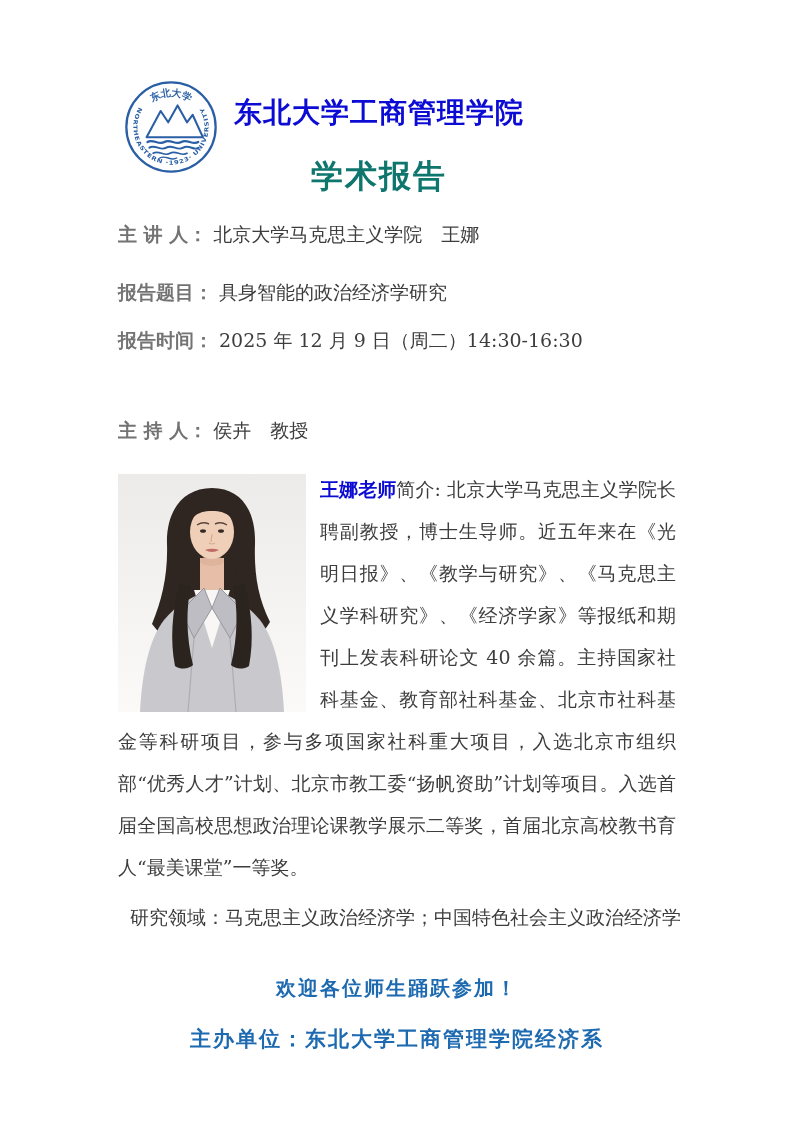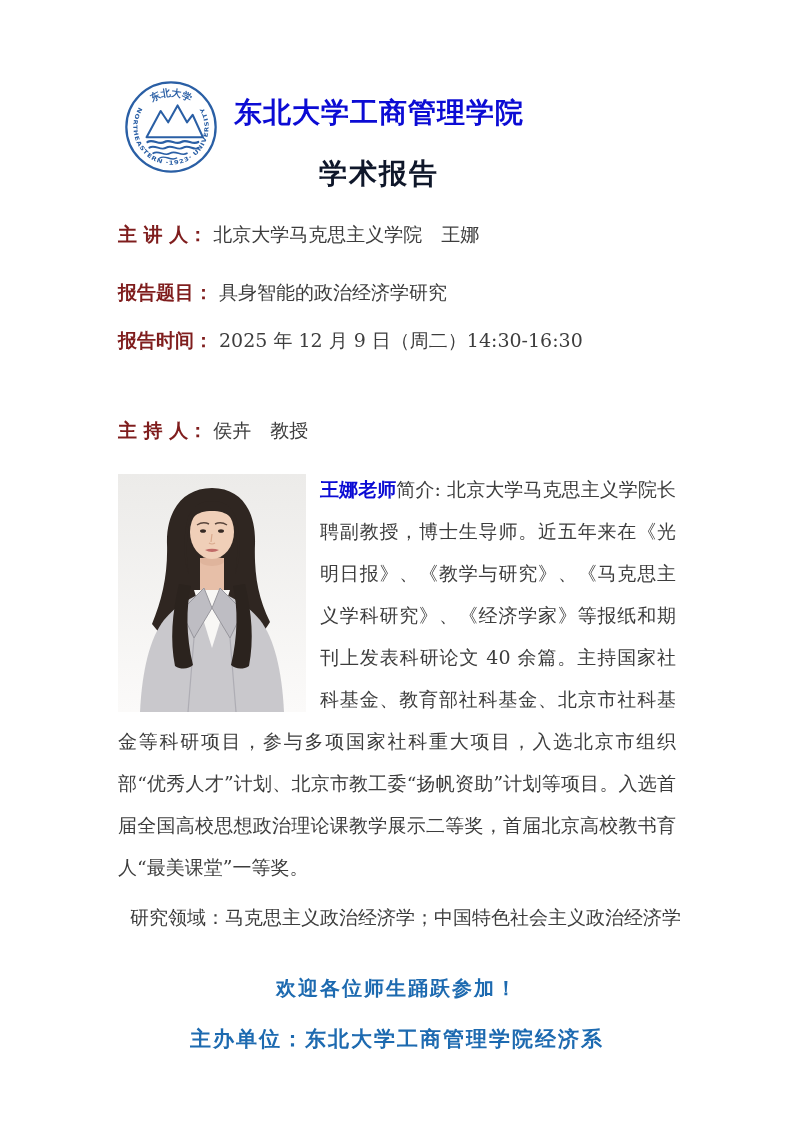--- a/index.html
+++ b/index.html
@@ -5,25 +5,25 @@
   html,body{margin:0;padding:0;background:#ffffff;}
   .page{position:relative;width:794px;height:1123px;background:#ffffff;overflow:hidden;
         font-family:"DejaVu Sans",sans-serif;}
 
   
   .logo{position:absolute;left:124px;top:80px;width:94px;height:94px;}
   .logo svg{display:block;width:100%;height:100%;}
   .doc-title{position:absolute;left:0;right:36px;top:94px;margin:0;text-align:center;
              font-size:28px;font-weight:700;color:#0b0bd4;letter-spacing:1px;}
   .doc-subtitle{position:absolute;left:0;right:36px;top:155px;margin:0;text-align:center;
-             font-size:28px;font-weight:700;color:#0f172a;letter-spacing:2px;}
+             font-size:32px;font-weight:700;color:#0f766e;letter-spacing:2px;}
 
   
   .info-row{position:absolute;left:118px;white-space:nowrap;font-size:19px;line-height:26px;}
-  .info-row .lbl{color:#7f1d1d;font-weight:700;}
+  .info-row .lbl{color:#737373;font-weight:700;}
   .info-row .val{color:#3d3d3d;margin-left:6px;font-family:"DejaVu Serif",serif;}
   .r1{top:221px}.r2{top:279px}.r3{top:327px}.r4{top:372px}.r5{top:417px}
 
   
   .bio-section{position:absolute;left:118px;width:558px;top:468px;height:416px;overflow:hidden;}
   .photo{float:left;width:188px;height:238px;margin:6px 14px 6px 0;}
   .photo svg{display:block;width:100%;height:100%;}
   .bio-text{margin:0;font-size:19px;line-height:42px;text-align:justify;color:#3d3d3d;
             font-family:"DejaVu Serif",serif;}
   .bio-hl{color:#0b0bd4;font-weight:700;}

